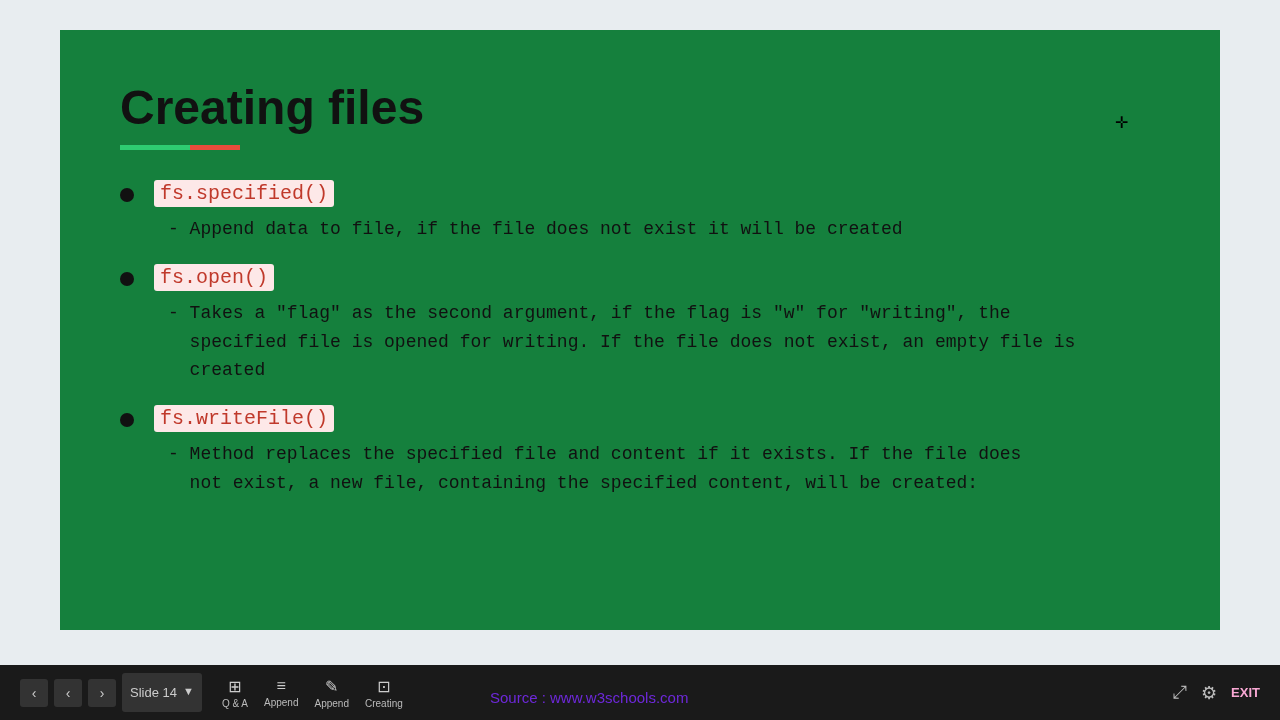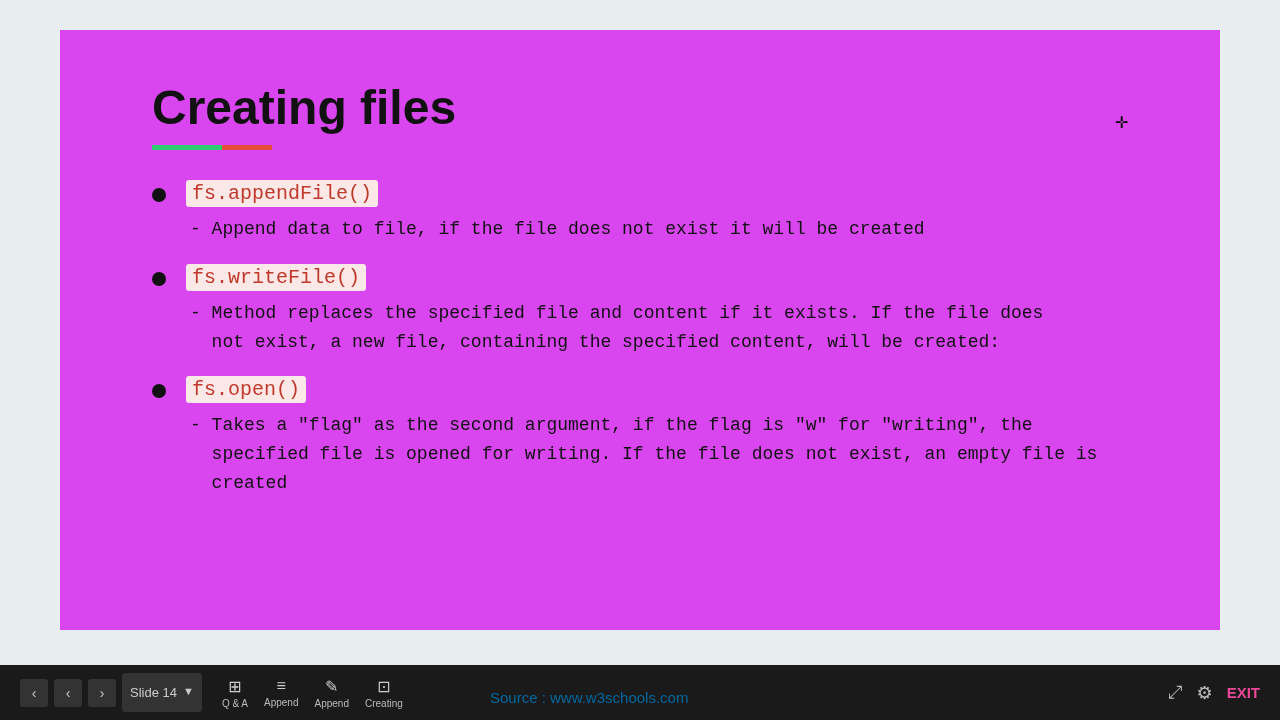--- a/index.html
+++ b/index.html
@@ -12,22 +12,22 @@
       overflow: hidden;
       position: relative;
     }
 
     .slide-area {
       position: absolute;
       top: 30px;
       left: 60px;
       right: 60px;
       bottom: 90px;
-      background: #d946ef;
-      padding: 50px 60px 40px 92px;
+      background: #15803d;
+      padding: 50px 60px 40px 60px;
     }
 
     .title {
       font-size: 48px;
       font-weight: 900;
       color: #111;
       margin-bottom: 10px;
       font-family: Arial, sans-serif;
     }
 
@@ -81,21 +81,21 @@
       padding: 2px 6px;
       border-radius: 3px;
       margin-bottom: 8px;
     }
 
     .description {
       font-family: 'Courier New', Courier, monospace;
       font-size: 18px;
       color: #111;
       line-height: 1.6;
-      margin-left: 4px;
+      margin-left: 14px;
     }
 
     
     .toolbar {
       position: absolute;
       bottom: 0;
       left: 0;
       right: 0;
       height: 55px;
       background: #1a1a1a;
@@ -169,34 +169,34 @@
 
     .settings-btn {
       color: #bbb;
       font-size: 18px;
       cursor: pointer;
       background: none;
       border: none;
     }
 
     .exit-btn {
-      color: #ec4899;
-      font-size: 15px;
+      color: #f9a8d4;
+      font-size: 13px;
       cursor: pointer;
       background: none;
       border: none;
       font-weight: bold;
     }
 
     .source-text {
       position: absolute;
       bottom: 14px;
       left: 490px;
       font-size: 15px;
-      color: #0369a1;
+      color: #6d28d9;
       font-family: Arial, sans-serif;
     }
 
     .cursor-indicator {
       position: absolute;
       top: 113px;
       right: 155px;
       width: 10px;
       height: 18px;
       cursor: default;
@@ -210,38 +210,38 @@
   <div class="title-underline">
     <div class="underline-green"></div>
     <div class="underline-orange"></div>
   </div>
 
   <div class="content">
 
     <div class="bullet-item">
       <div class="bullet-dot"></div>
       <div class="bullet-content">
-        <span class="code-label">fs.appendFile()</span>
+        <span class="code-label">fs.specified()</span>
         <div class="description">- Append data to file, if the file does not exist it will be created</div>
+      </div>
+    </div>
+
+    <div class="bullet-item">
+      <div class="bullet-dot"></div>
+      <div class="bullet-content">
+        <span class="code-label">fs.open()</span>
+        <div class="description">- Takes a "flag" as the second argument, if the flag is "w" for "writing", the<br>&nbsp;&nbsp;specified file is opened for writing. If the file does not exist, an empty file is<br>&nbsp;&nbsp;created</div>
       </div>
     </div>
 
     <div class="bullet-item">
       <div class="bullet-dot"></div>
       <div class="bullet-content">
         <span class="code-label">fs.writeFile()</span>
         <div class="description">- Method replaces the specified file and content if it exists. If the file does<br>&nbsp;&nbsp;not exist, a new file, containing the specified content, will be created:</div>
-      </div>
-    </div>
-
-    <div class="bullet-item">
-      <div class="bullet-dot"></div>
-      <div class="bullet-content">
-        <span class="code-label">fs.open()</span>
-        <div class="description">- Takes a "flag" as the second argument, if the flag is "w" for "writing", the<br>&nbsp;&nbsp;specified file is opened for writing. If the file does not exist, an empty file is<br>&nbsp;&nbsp;created</div>
       </div>
     </div>
 
   </div>
 </div>
 
 <div class="cursor-indicator">✛</div>
 
 <div class="toolbar">
   <div class="toolbar-left">

